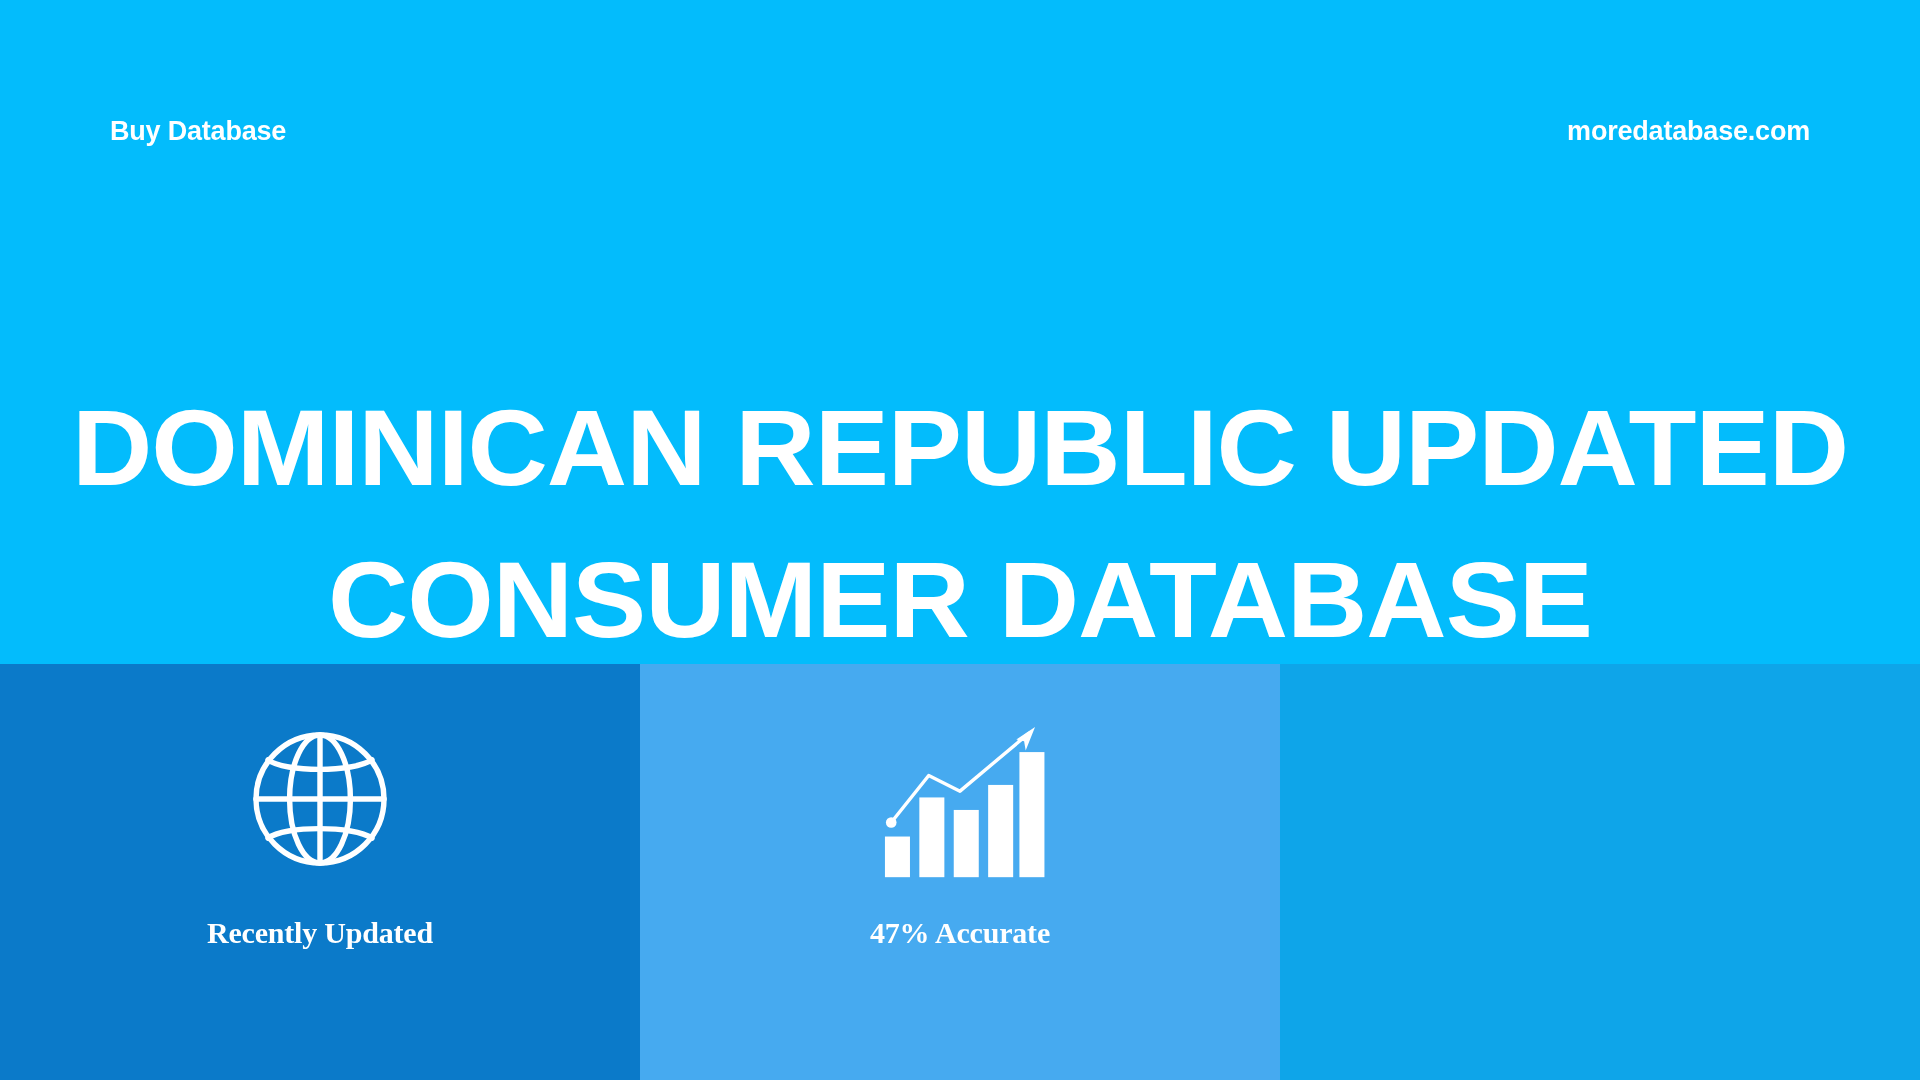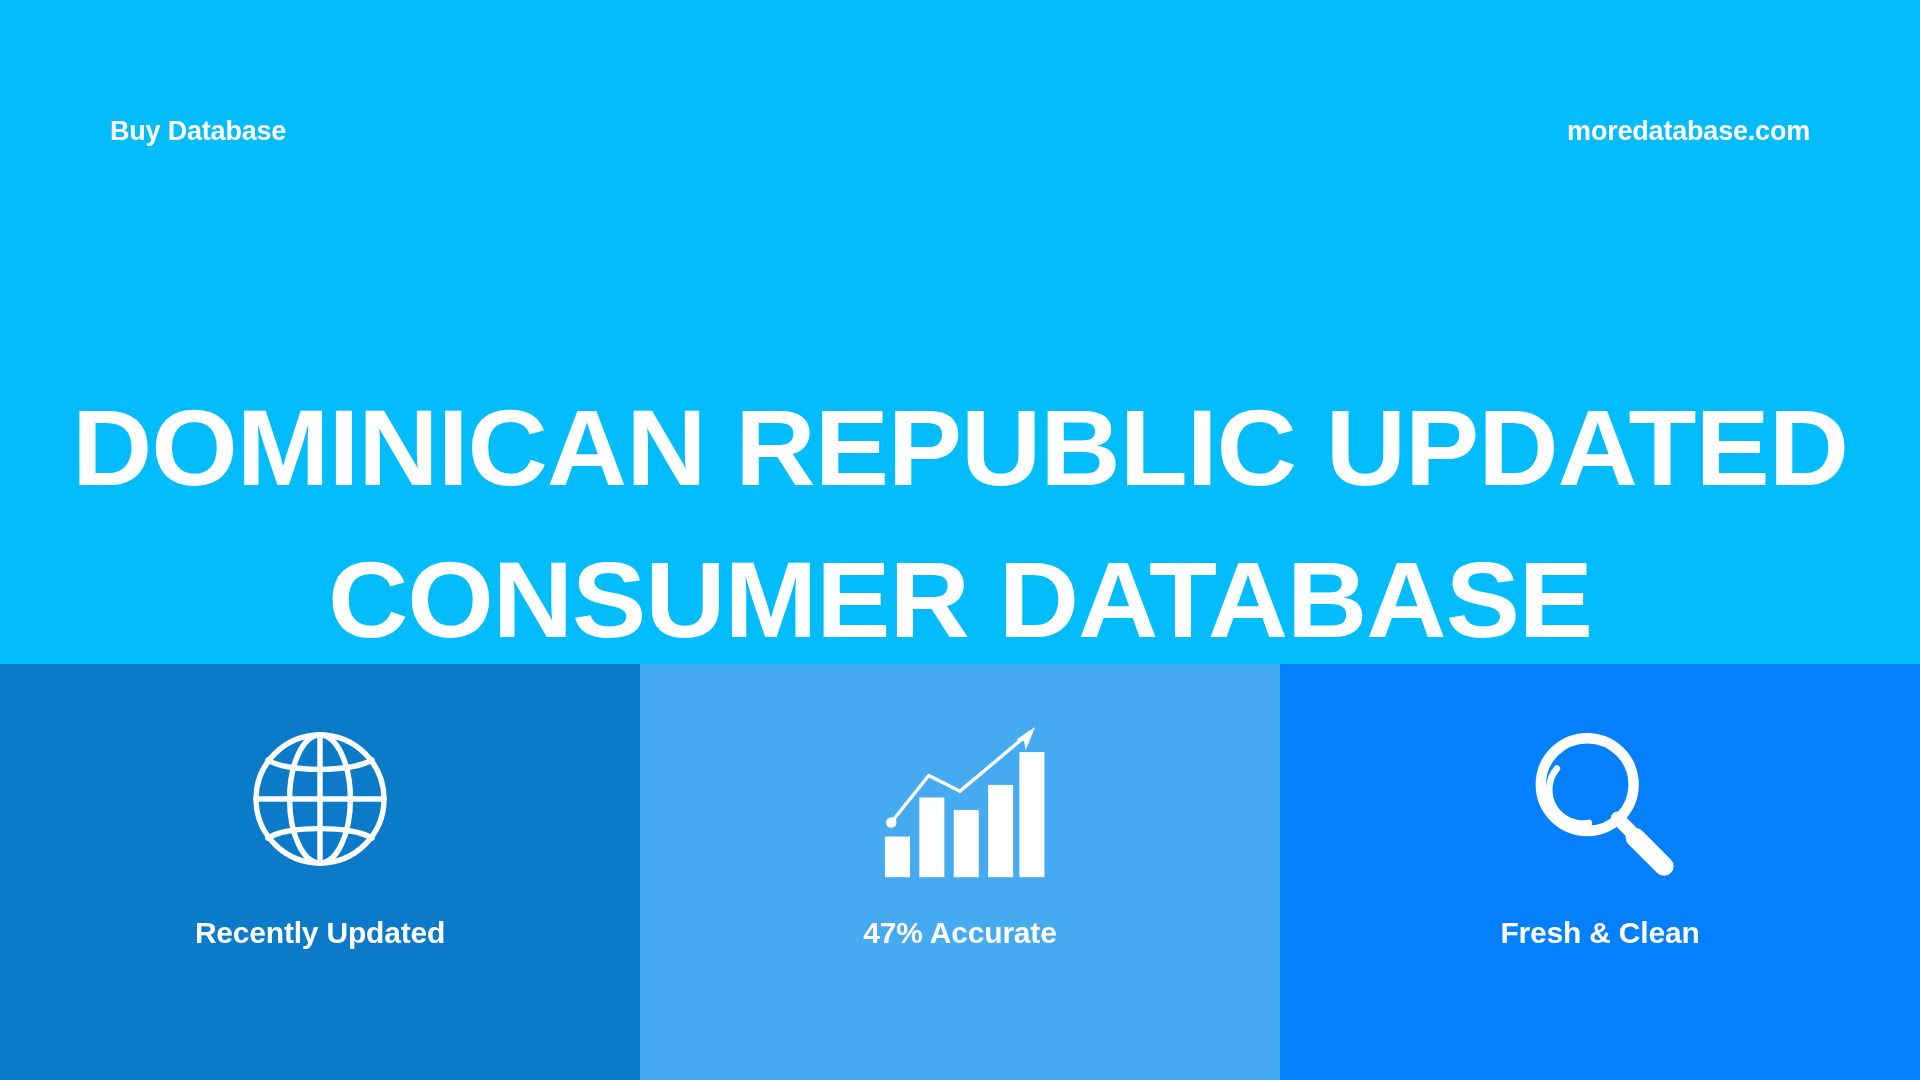--- a/index.html
+++ b/index.html
@@ -70,23 +70,24 @@
   .hero-title .ln {
     display: block;
     white-space: nowrap;
   }
 
   
   .panels {
     position: absolute;
     left: 0;
     top: 664px;
-    width: 1920px;
+    width: 1578px;
     height: 416px;
     display: flex;
+    font-family: Liberation Serif, serif;
   }
   .panel {
     position: relative;
     height: 416px;
     display: flex;
     flex-direction: column;
     align-items: center;
   }
   .panel.p1 { width: 640px;  background: #0b7ac9; }
   .panel.p2 { width: 640px;  background: #46aaf0; }
@@ -159,29 +160,16 @@
           <g fill="none" stroke="#ffffff" stroke-width="2.2" stroke-linecap="round" stroke-linejoin="round">
             <polyline points="11,65 35,35 55,45 99,8"></polyline>
           </g>
           <circle cx="11" cy="65" r="3.4" fill="#ffffff"></circle>
           <polygon points="103,4 91,12 96,13 97,19" fill="#ffffff"></polygon>
         </svg>
       </div>
       <div class="panel-label">47% Accurate</div>
     </div>
 
-    <div class="panel p3">
-      <div class="panel-icon">
-        <svg width="160" height="160" viewBox="0 0 100 100" aria-hidden="true">
-          <g fill="none" stroke="#ffffff" stroke-linecap="round">
-            <circle cx="42" cy="41" r="29" stroke-width="6.5"></circle>
-            <path d="M23 31 A21 21 0 0 0 43 65" stroke-width="4.2"></path>
-            <line x1="61" y1="62" x2="69" y2="70" stroke-width="8.5"></line>
-            <line x1="72" y1="74" x2="90" y2="92" stroke-width="12"></line>
-          </g>
-        </svg>
-      </div>
-      <div class="panel-label">Fresh &amp; Clean</div>
-    </div>
 
   </div>
 
 </div>
 
 </body></html>

